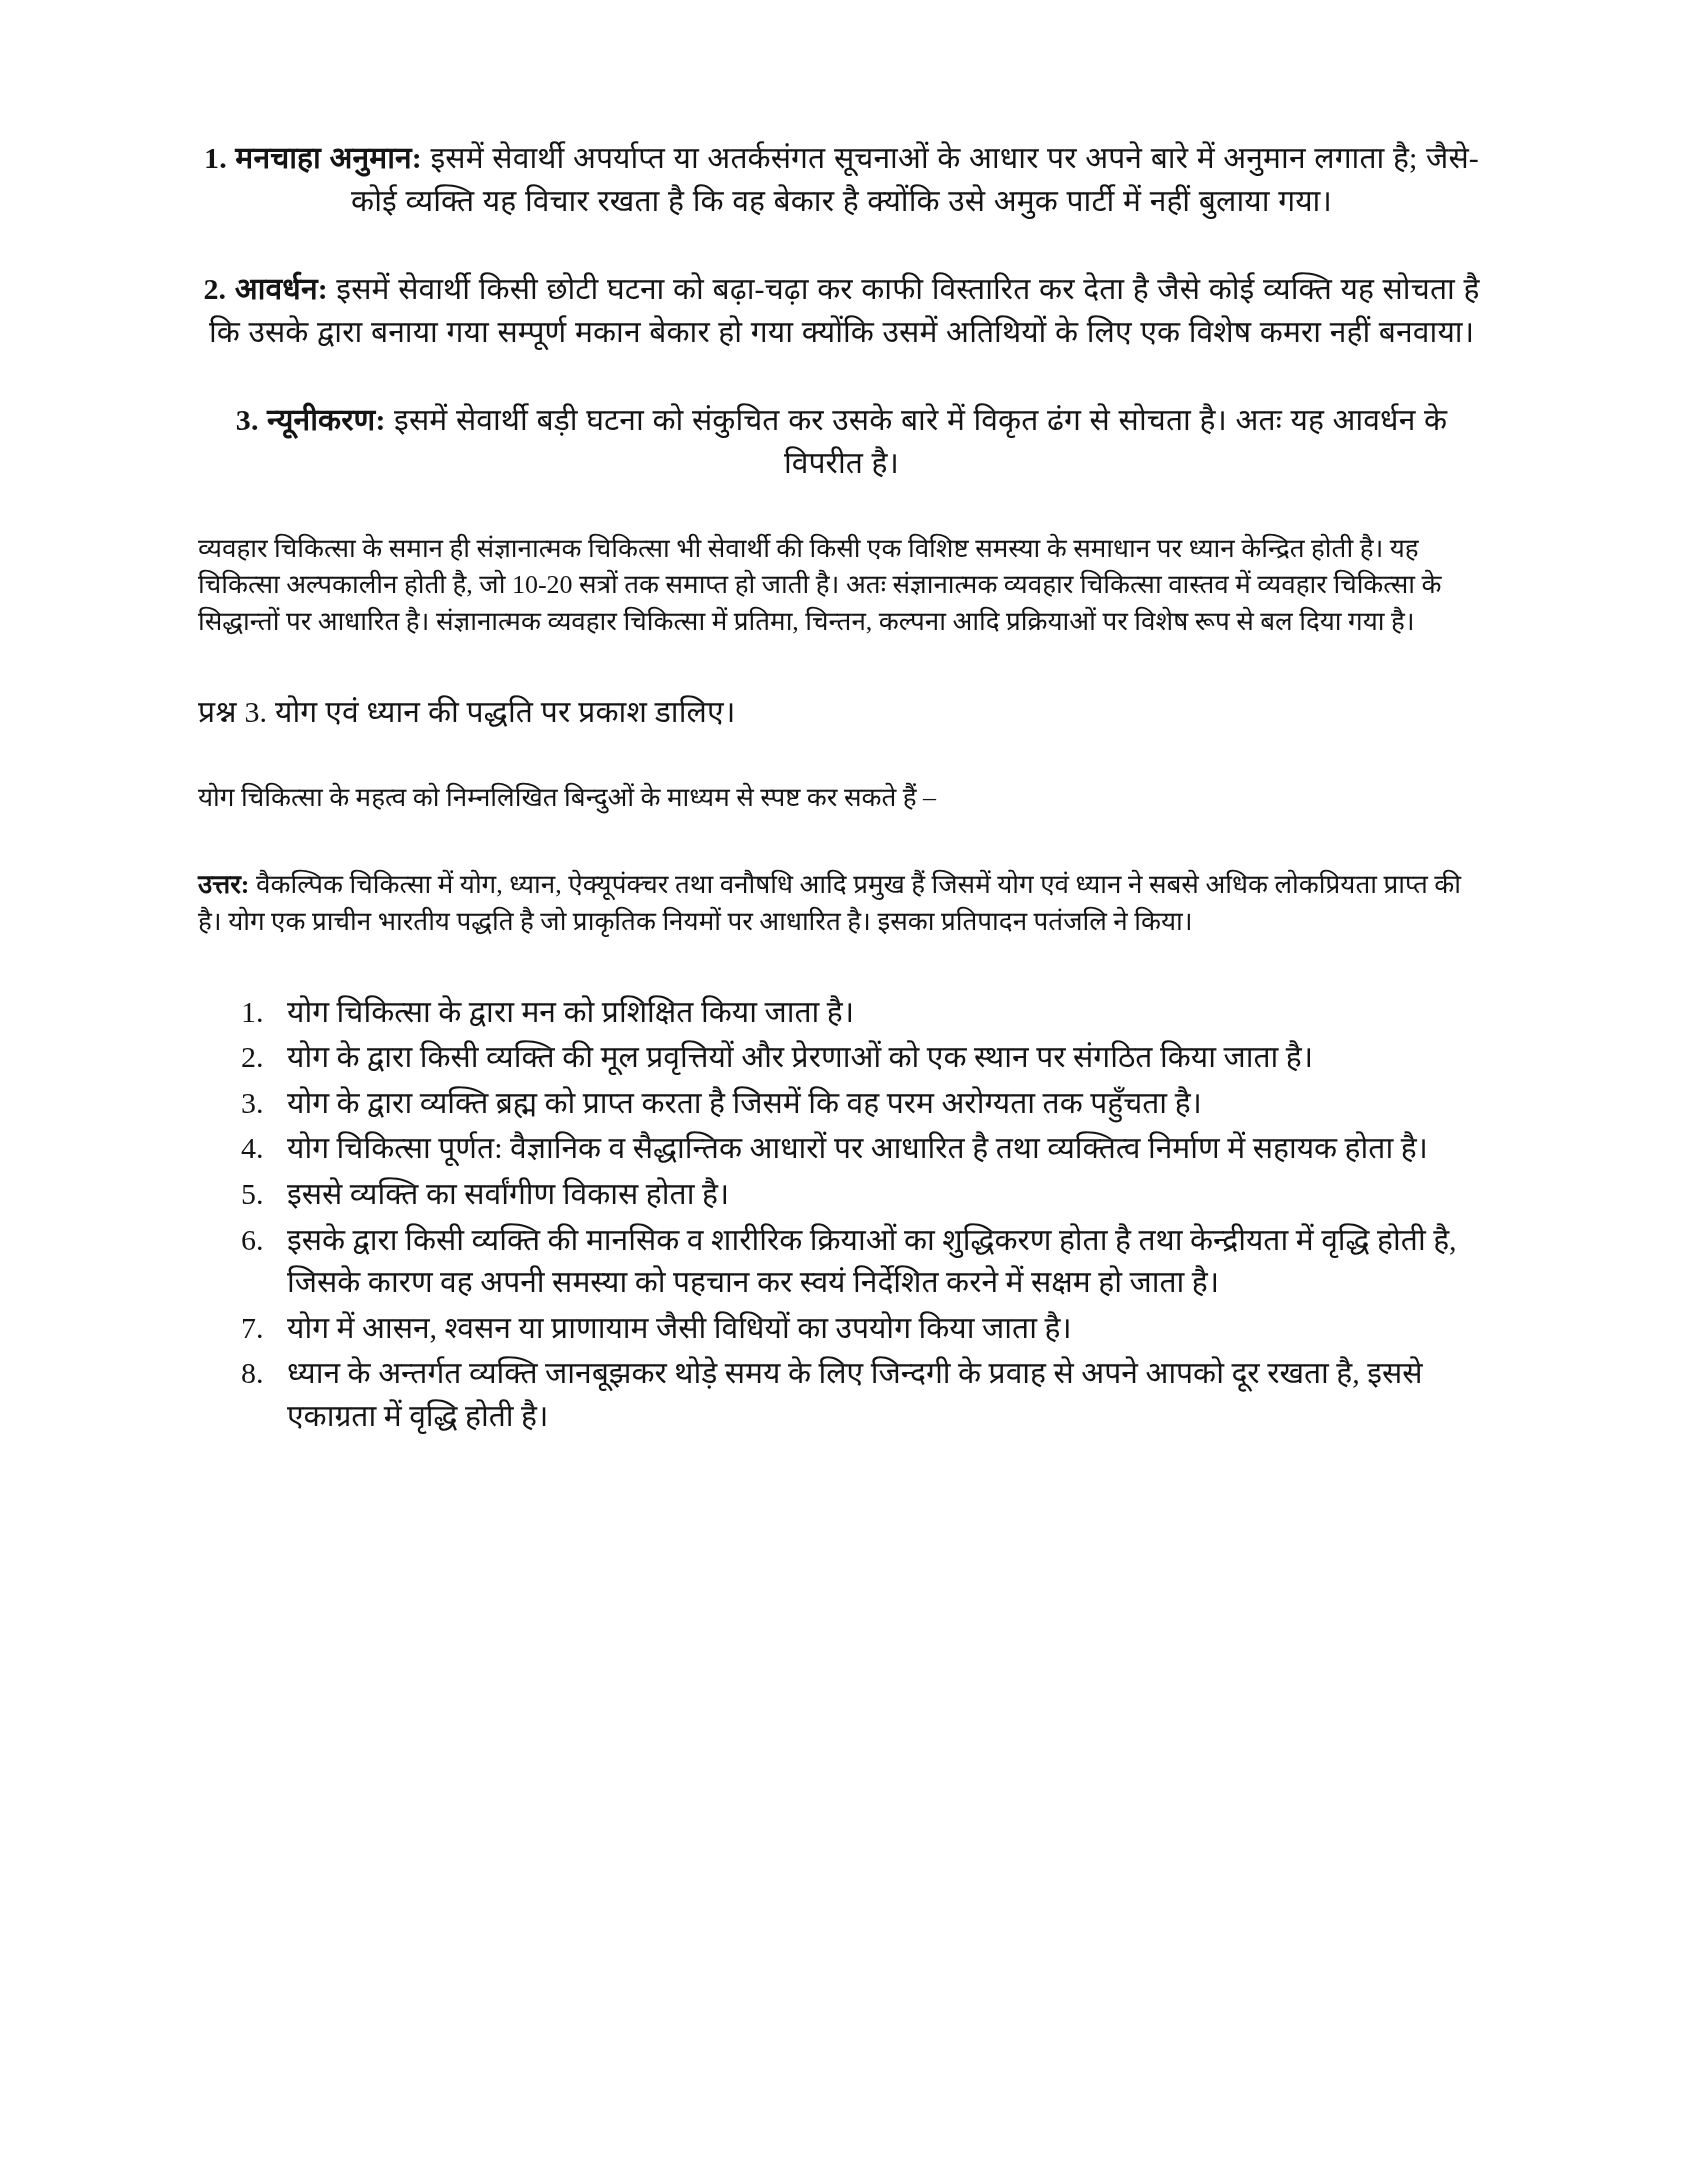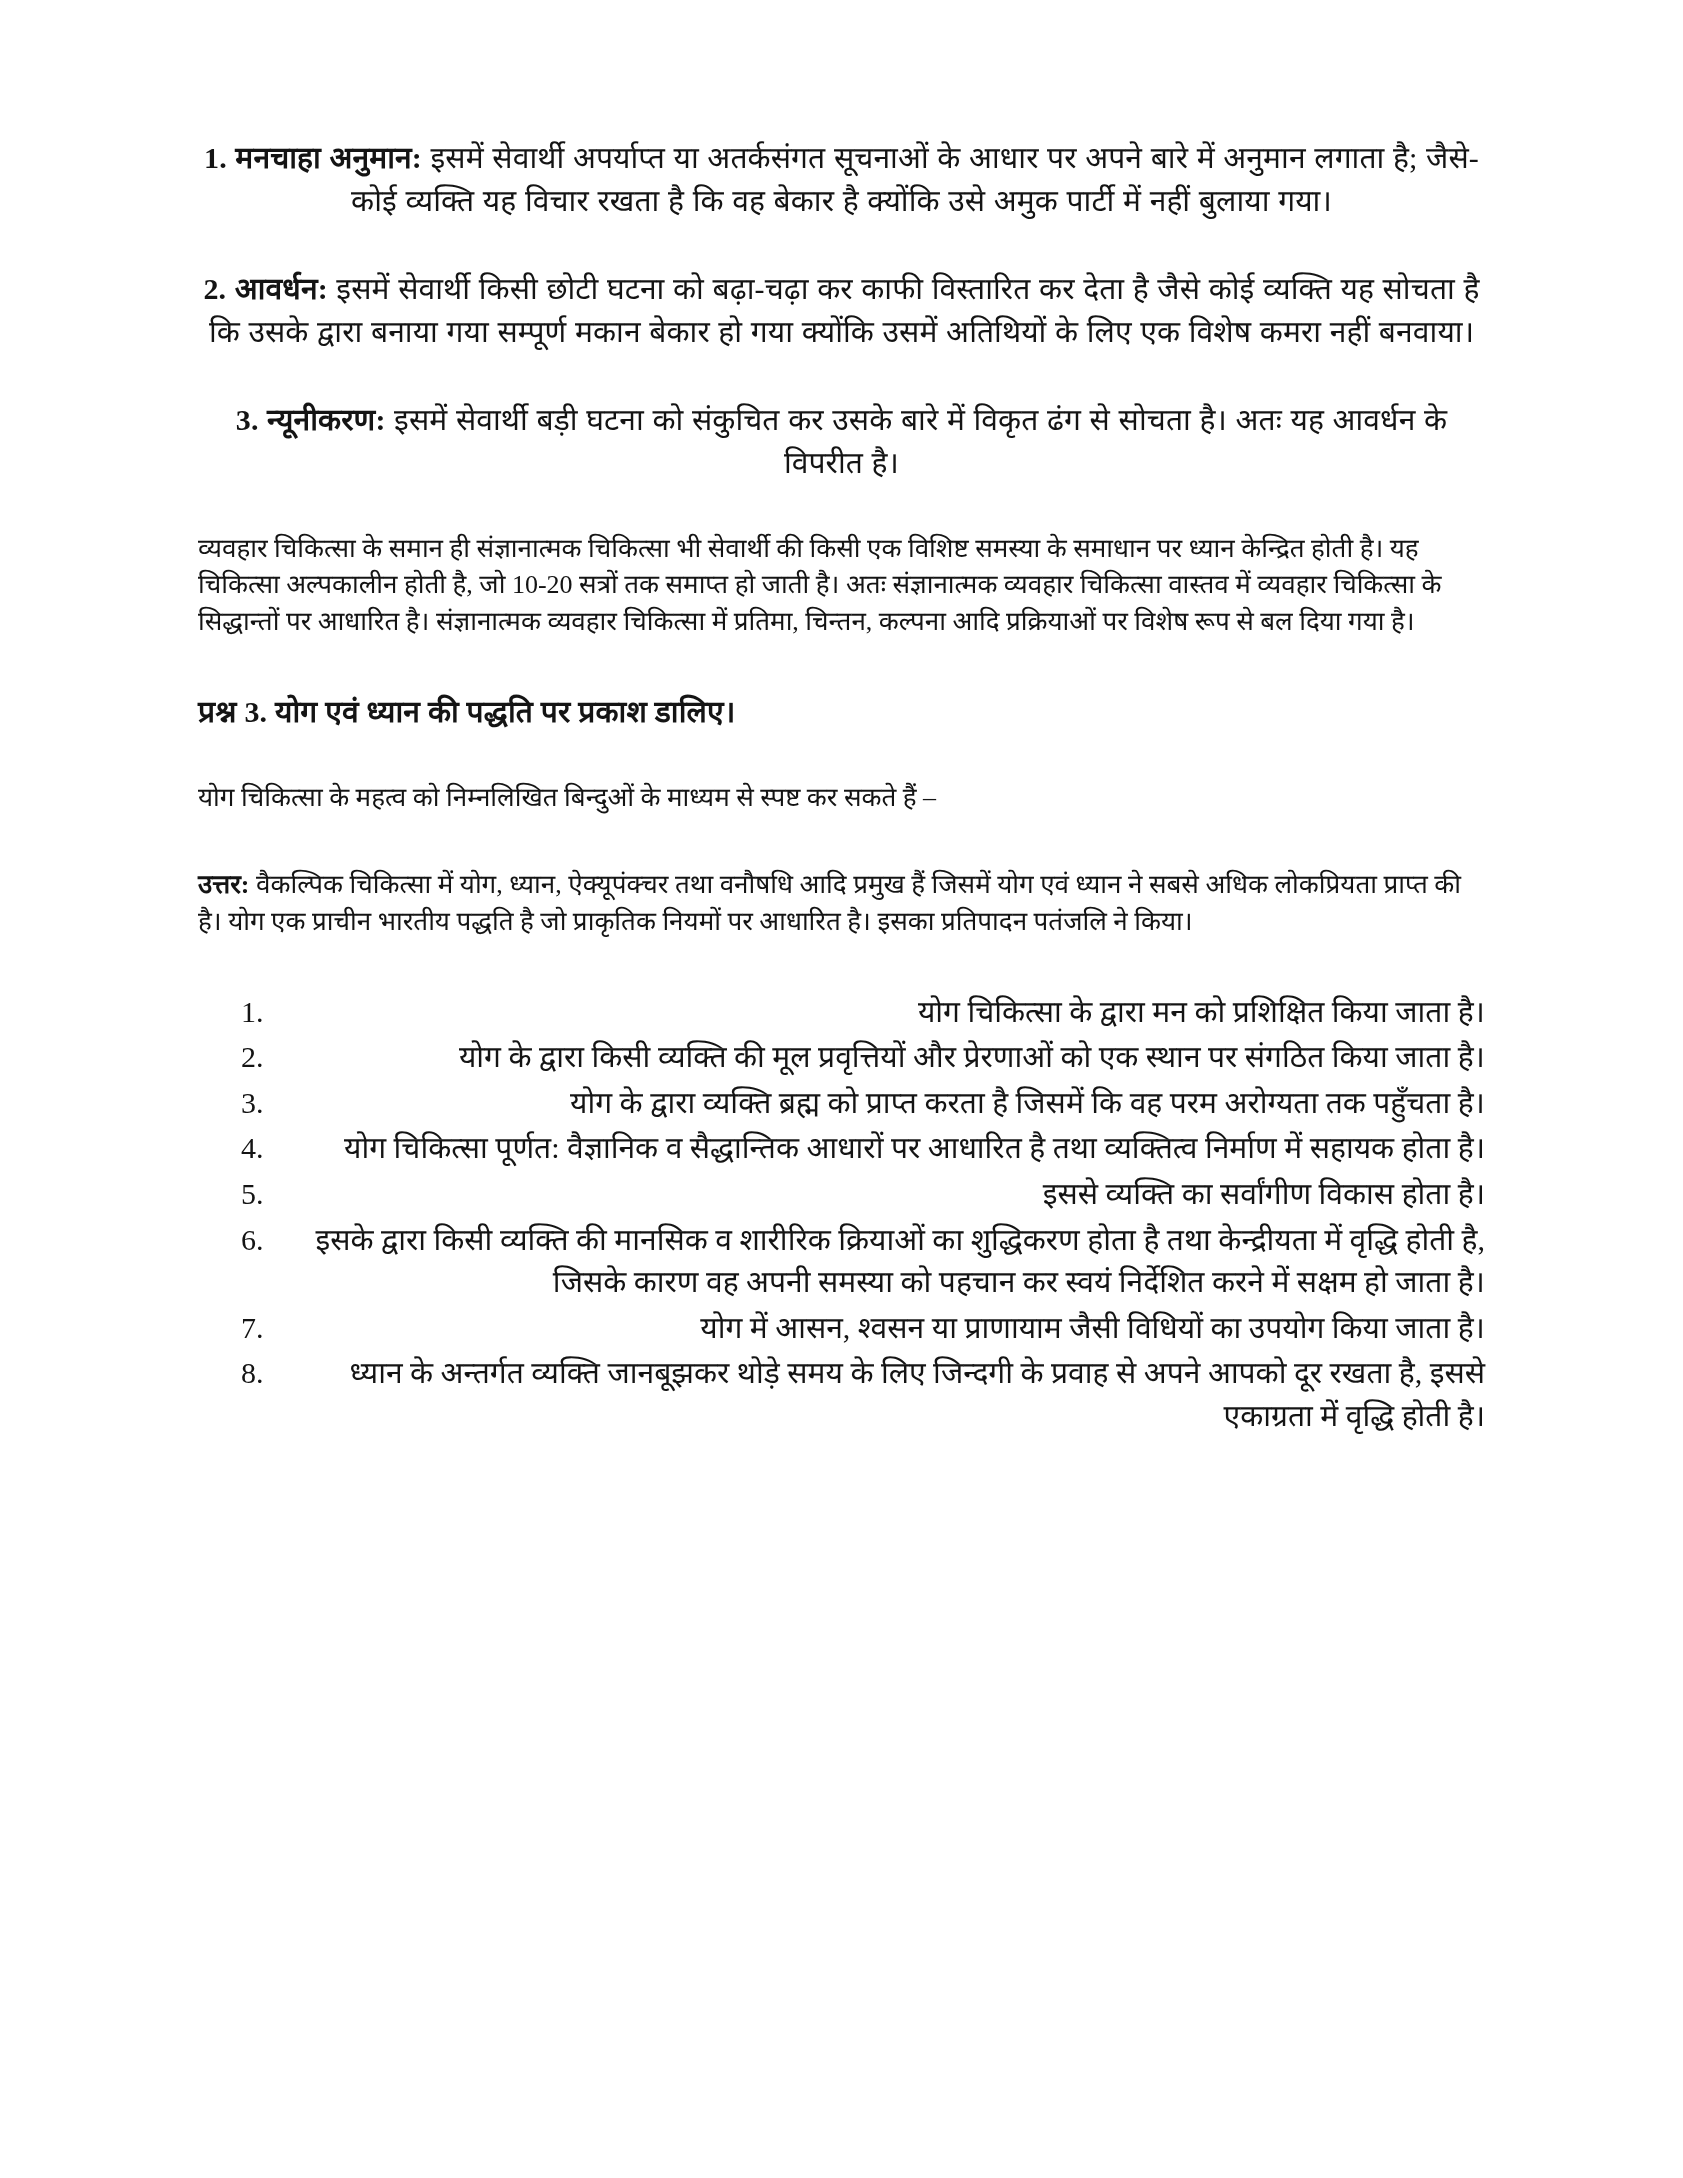--- a/index.html
+++ b/index.html
@@ -33,41 +33,40 @@
     letter-spacing: 0.1px;
     word-spacing: 1px;
   }
   .lead {
     font-weight: bold;
   }
   h2.qheading {
     margin: 0 0 46px 0;
     font-size: 30px;
     line-height: 1.42;
-    font-weight: bold;
+    font-weight: normal;
     letter-spacing: 0.2px;
   }
   p.block {
     margin: 0 0 50px 0;
     font-size: 26px;
     line-height: 1.42;
   }
   ol.points {
     margin: 0;
     padding: 0 0 0 73px;
     list-style-position: outside;
     list-style-type: decimal;
     font-size: 30px;
     line-height: 1.42;
   }
   ol.points > li {
     margin: 0 0 3px 0;
     padding-left: 16px;
     width: 1198px;
-    text-align: right;
   }
   ol.points > li::marker {
     font-size: 30px;
   }
 </style>
 </head>
 <body>
 
 <div id="page">
   <div class="content">

